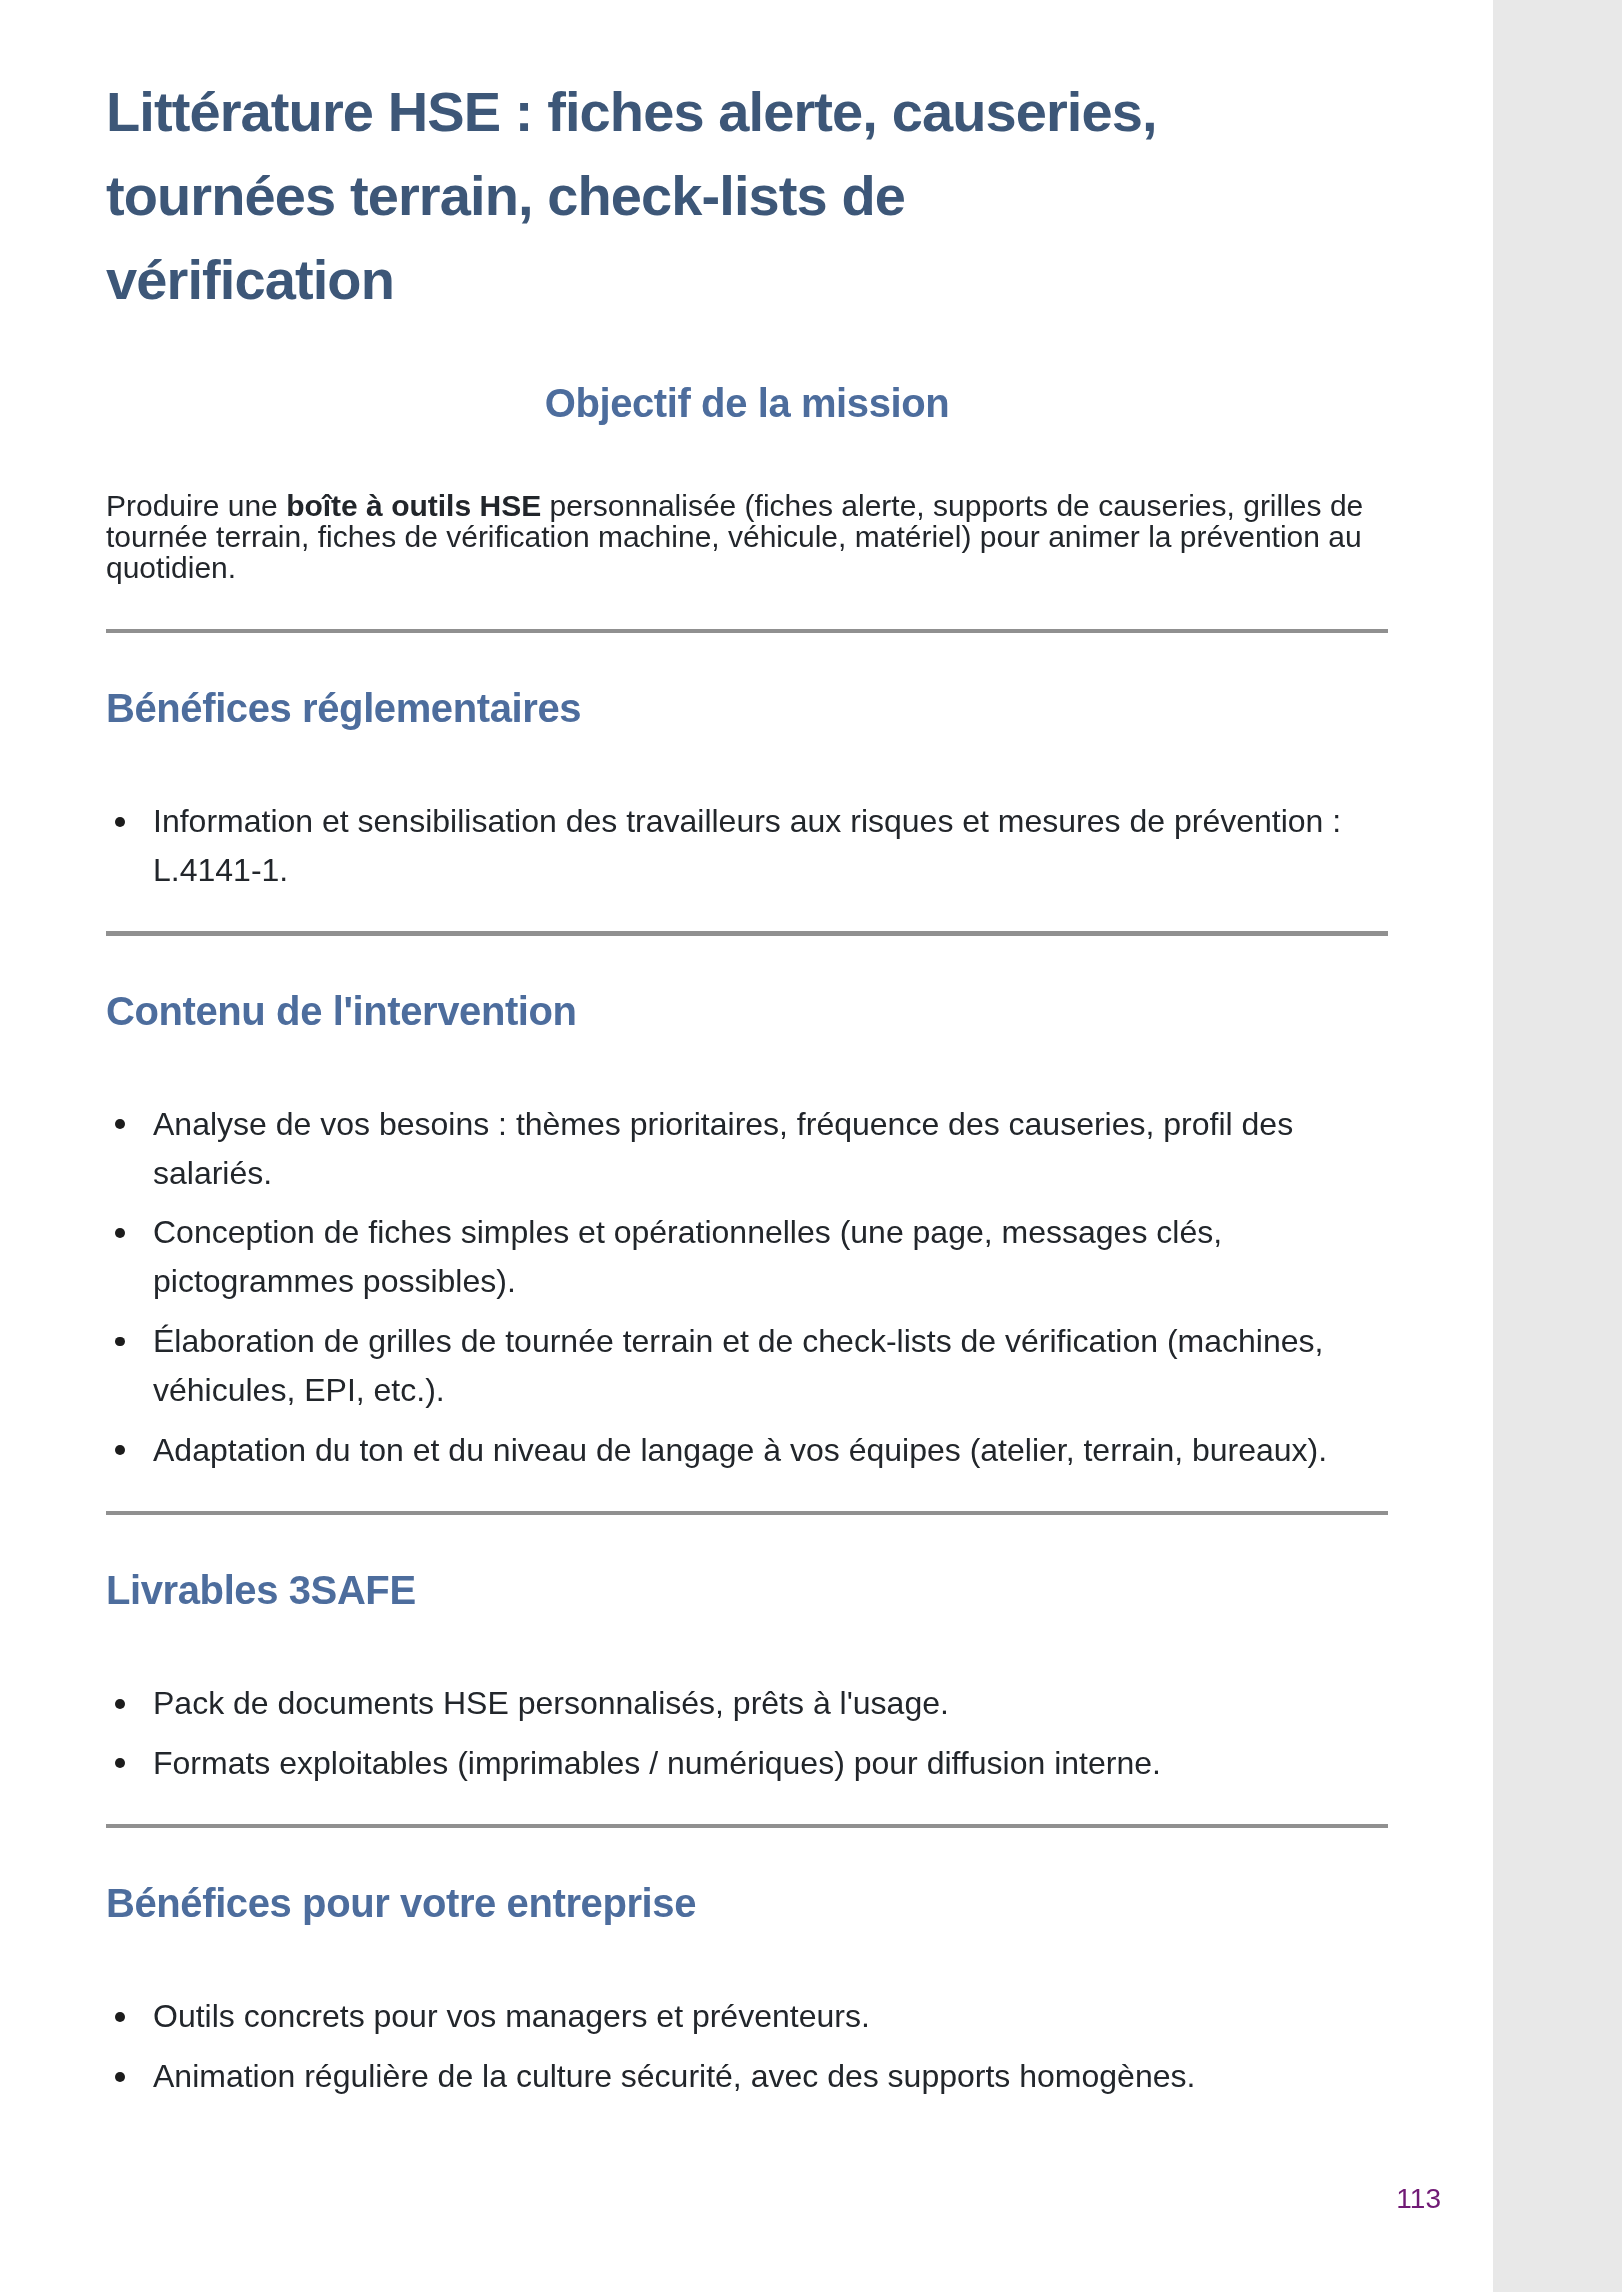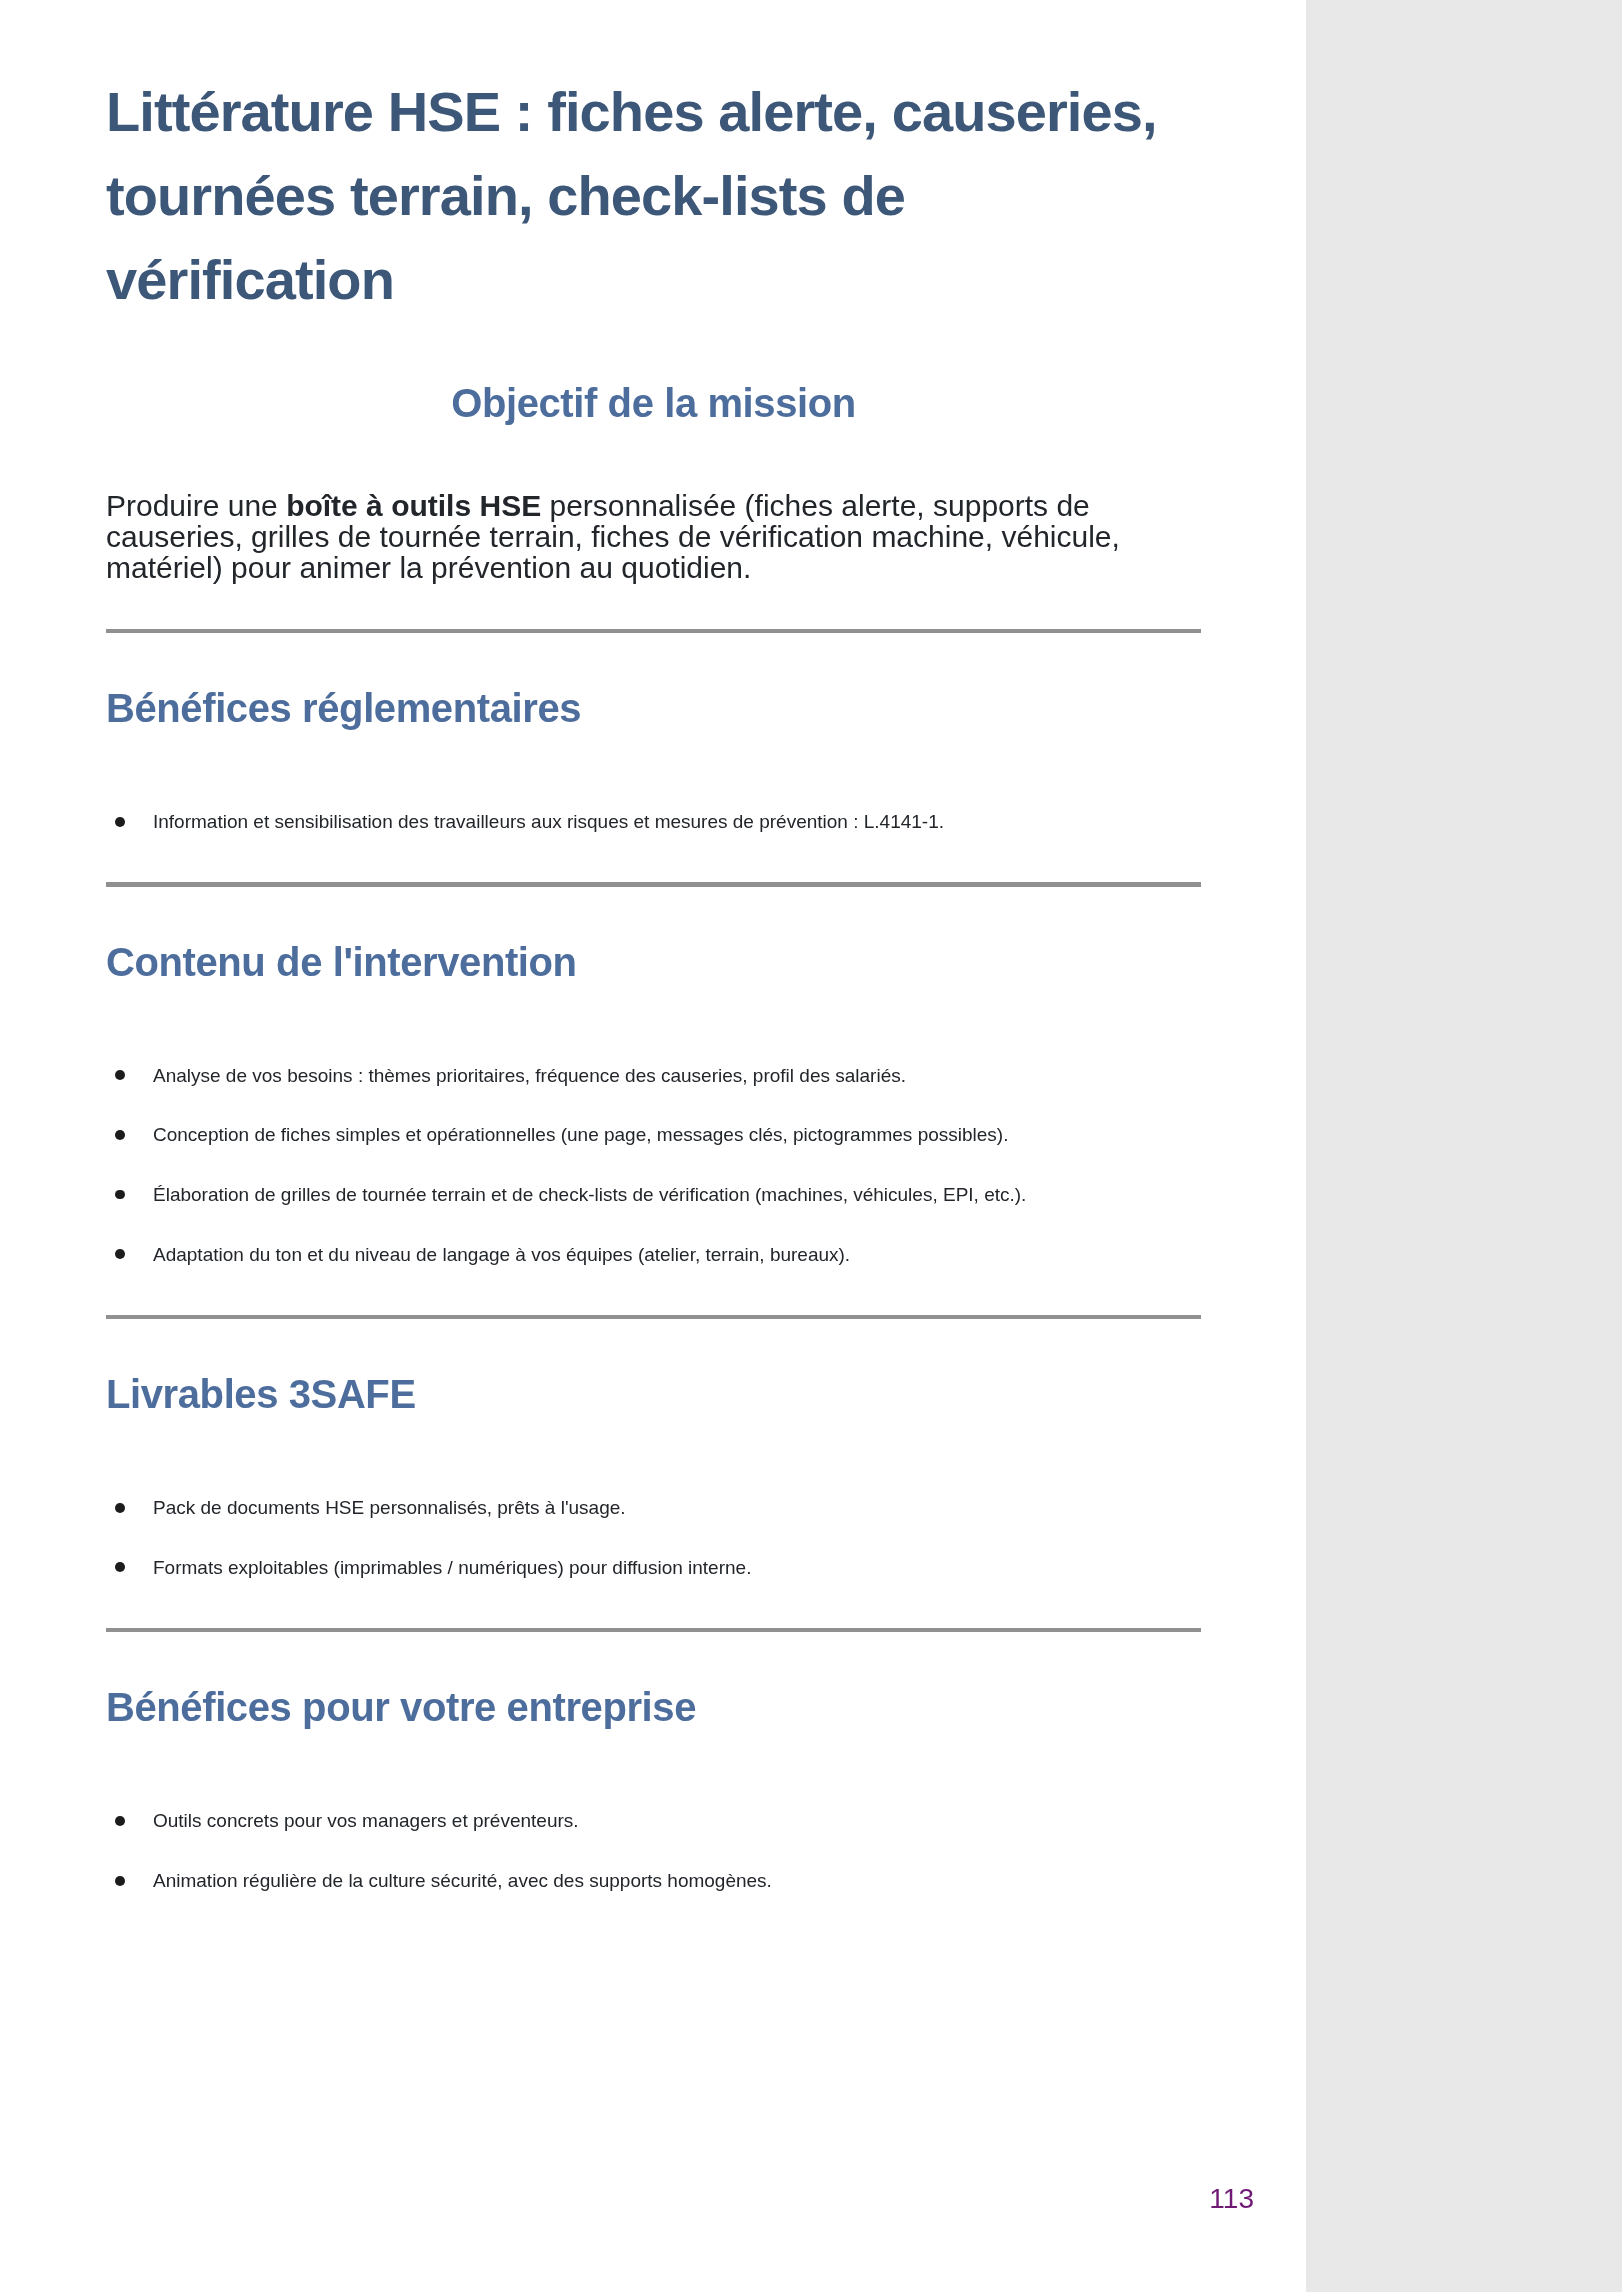--- a/index.html
+++ b/index.html
@@ -5,21 +5,21 @@
   :root{
     --title-color:#3d5778;
     --heading-color:#4d6d9d;
     --body-color:#22262b;
     --divider-color:#909090;
     --page-bg:#ffffff;
   }
   *{margin:0;padding:0;box-sizing:border-box;}
   html,body{background:#e8e8e8;}
   .page{
-    width:1306px;
+    width:1493px;
     height:2293px;
     background:var(--page-bg);
     position:relative;
     font-family:"Liberation Sans", sans-serif;
     color:var(--body-color);
     overflow:hidden;
   }
   .content{
     padding:57px 105px 0 106px;
   }
@@ -55,21 +55,21 @@
     margin-top:36px;
   }
   hr.first-divider{margin-top:46px;}
   ul.bullet-list{
     list-style:none;
     margin-top:63px;
   }
   ul.bullet-list li{
     position:relative;
     padding-left:47px;
-    font-size:19px;
+    font-size:32px;
     line-height:49px;
     margin-bottom:10.7px;
     color:var(--body-color);
   }
   ul.bullet-list li::before{
     content:"";
     position:absolute;
     left:9px;
     top:19.7px;
     width:9.9px;

